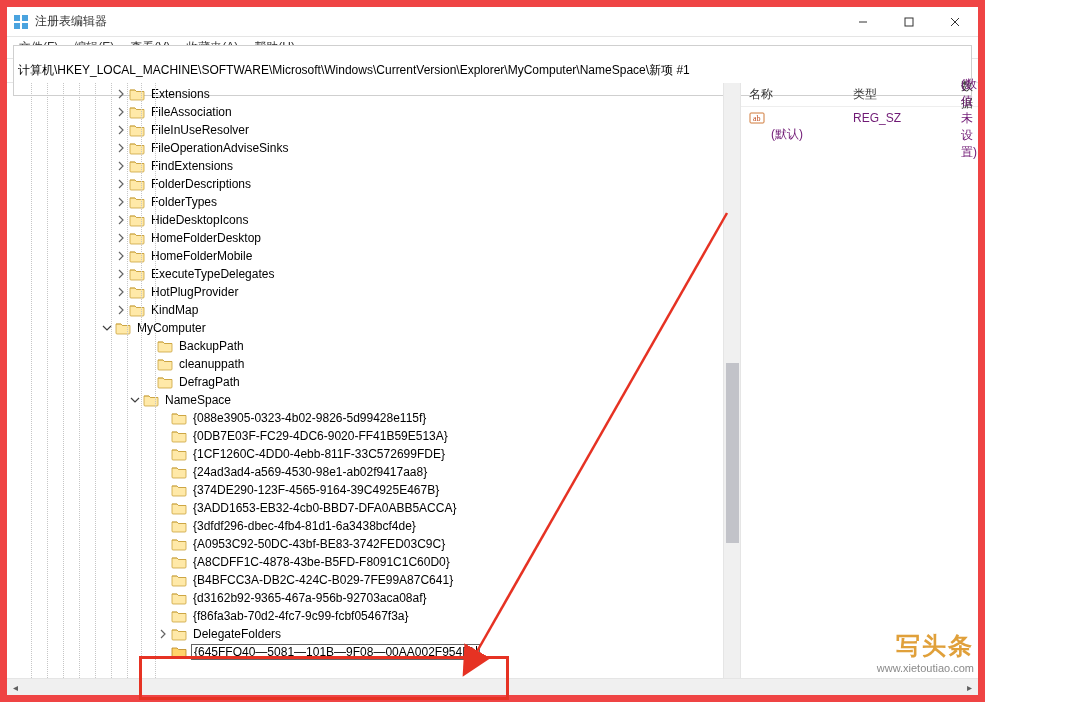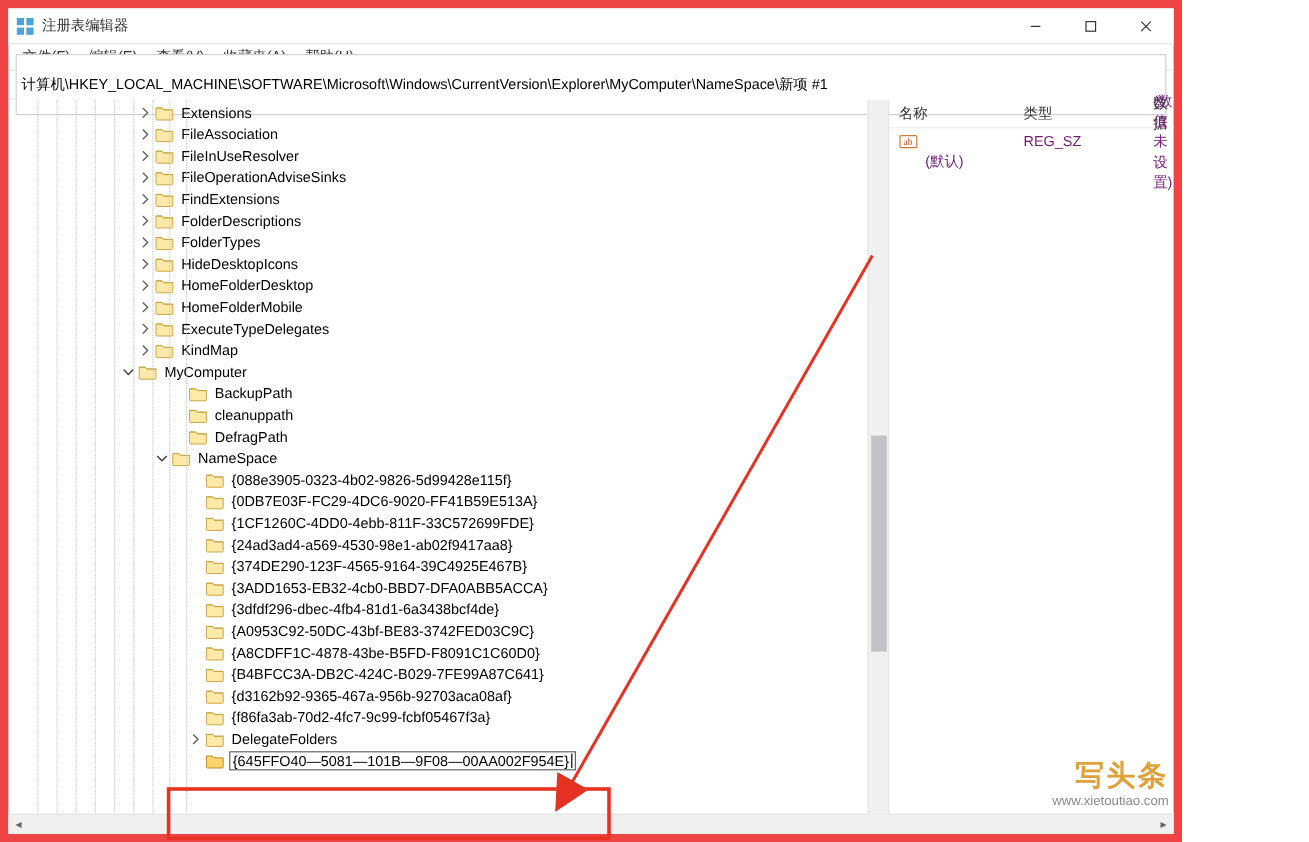--- a/index.html
+++ b/index.html
@@ -272,20 +272,35 @@
               <svg width="8" height="10" viewBox="0 0 8 10">
                 <path d="M2 1 L6 5 L2 9" fill="none" stroke="#646464" stroke-width="1.2"></path>
               </svg>
             </span>
             <span class="ficon">
               <svg viewBox="0 0 16 14">
                 <path d="M1 3 h5 l1.5 1.5 H15 V12 a1 1 0 0 1 -1 1 H2 a1 1 0 0 1 -1 -1 Z" fill="#ffe9a8" stroke="#caa23e" stroke-width="0.8"></path>
                 <path d="M1 3 h5 l1.5 1.5 H15" fill="none" stroke="#caa23e" stroke-width="0.8"></path>
               </svg>
             </span>
+            <span class="lbl">HotPlugProvider</span>
+          </div>
+          <div class="node">
+            <span class="indent" style="width:108px"></span>
+            <span class="tw">
+              <svg width="8" height="10" viewBox="0 0 8 10">
+                <path d="M2 1 L6 5 L2 9" fill="none" stroke="#646464" stroke-width="1.2"></path>
+              </svg>
+            </span>
+            <span class="ficon">
+              <svg viewBox="0 0 16 14">
+                <path d="M1 3 h5 l1.5 1.5 H15 V12 a1 1 0 0 1 -1 1 H2 a1 1 0 0 1 -1 -1 Z" fill="#ffe9a8" stroke="#caa23e" stroke-width="0.8"></path>
+                <path d="M1 3 h5 l1.5 1.5 H15" fill="none" stroke="#caa23e" stroke-width="0.8"></path>
+              </svg>
+            </span>
             <span class="lbl">KindMap</span>
           </div>
           <div class="node">
             <span class="indent" style="width:94px"></span>
             <span class="tw open">
               <svg width="10" height="10" viewBox="0 0 10 10">
                 <path d="M1 3 L5 7 L9 3" fill="none" stroke="#404040" stroke-width="1.2"></path>
               </svg>
             </span>
             <span class="ficon">

